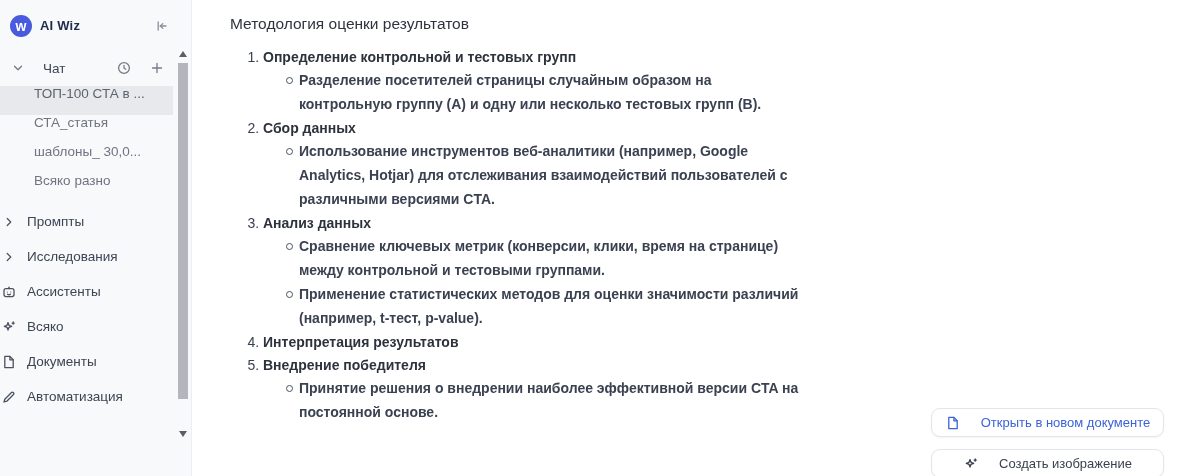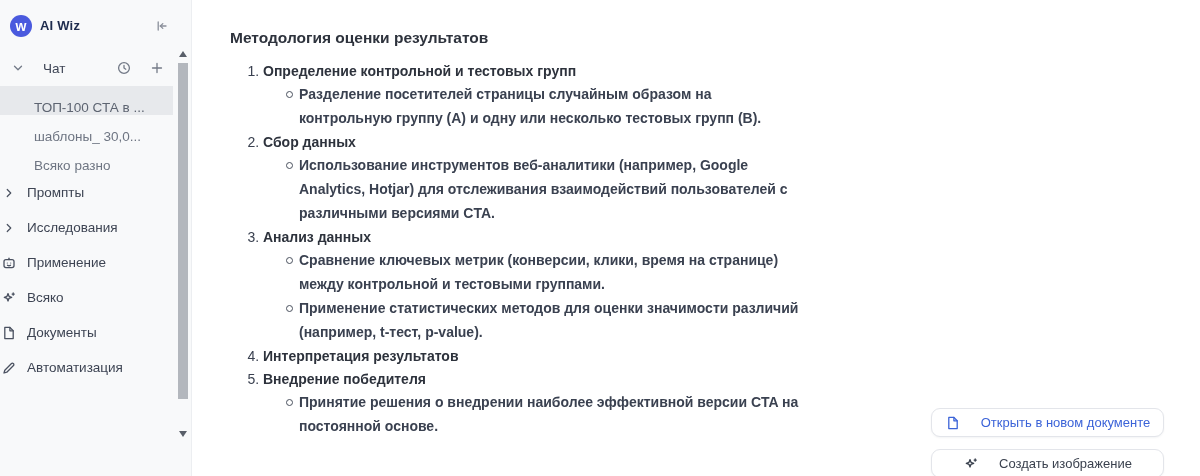--- a/index.html
+++ b/index.html
@@ -19,41 +19,41 @@
   .app-name { margin-left: 8px; font-size: 13px; font-weight: 700; color: #1e2b4d; letter-spacing: .2px; }
   .collapse-btn { color: #8a8f9a; cursor: pointer; display: flex; }
 
   .chat-header { display: flex; align-items: center; gap: 17px; margin-top: 17px;
     padding: 0 26px 0 10px; height: 26px; color: #5b6270; }
   .chat-label { font-size: 13.5px; color: #3e4555; }
   .chat-header .icon { display: flex; color: #737a87; cursor: pointer; }
   .chat-header .push { margin-left: auto; }
 
   .chat-list { margin-top: 5px; }
-  .chat-item { height: 29px; display: flex; align-items: flex-end; padding-left: 34px;
+  .chat-item { height: 29px; display: flex; align-items: flex-start; padding-left: 34px;
     margin-right: 18px; font-size: 13.5px; color: #6e7582; cursor: pointer; white-space: nowrap; }
   .chat-item.selected { background: #e7e9ec; color: #5d6471; }
 
   .nav-list { margin-top: 2px; }
   .nav-item { height: 35px; display: flex; align-items: center; gap: 10px;
     font-size: 13.5px; color: #3d4453; cursor: pointer; }
   .nav-icon { display: flex; color: #4a5160; width: 17px; justify-content: center; }
 
   
   .sb-scrollbar { position: absolute; top: 47px; right: 2px; width: 12px; height: 398px; }
   .sb-arrow { position: absolute; left: 2px; width: 0; height: 0; }
   .sb-arrow.up { top: 4px; border-left: 4px solid transparent; border-right: 4px solid transparent;
     border-bottom: 6px solid #595f69; }
   .sb-arrow.down { top: 384px; border-left: 4px solid transparent; border-right: 4px solid transparent;
     border-top: 6px solid #595f69; }
   .sb-thumb { position: absolute; top: 16px; left: 1px; width: 10px; height: 336px; background: #b3b7bd; }
 
   
   .content { position: relative; flex: 1; background: #fff; padding: 10px 0 0 38px; }
-  .doc-title { font-size: 15.5px; font-weight: 700; color: #2e333d; margin-top: 19px; }
+  .doc-title { font-size: 15.5px; font-weight: 400; color: #2e333d; margin-top: 5px; }
 
   ol.steps { margin: 13px 0 0 0; padding-left: 33px; width: 578px; font-size: 14px;
     color: #3a4150; }
   ol.steps > li { line-height: 21px; padding: 1px 0; }
   ol.steps > li::marker { color: #3a4150; }
   .step-title { font-weight: 700; color: #2d323c; }
   ul.bullets { list-style: none; margin: 0; padding-left: 22px; }
   ul.bullets > li { position: relative; padding-left: 14px; line-height: 24px;
     font-weight: 700; color: #3a4150; }
   ul.bullets > li::before { content: ''; position: absolute; left: 1px; top: 9px;
@@ -110,20 +110,23 @@
           </svg>
         </span>
     </div>
 
     <div class="chat-list">
 
         <div class="chat-item selected">
           <span>ТОП-100 СТА в ...</span>
         </div>
 
+        <div class="chat-item">
+          <span>СТА_статья</span>
+        </div>
 
         <div class="chat-item">
           <span>шаблоны_ 30,0...</span>
         </div>
 
 
         <div class="chat-item">
           <span>Всяко разно</span>
         </div>
       </div>
@@ -151,21 +154,21 @@
         <div class="nav-item">
           <span class="nav-icon">
             <svg class="ic" viewBox="0 0 16 16" width="16" height="16" fill="none" stroke="currentColor" stroke-width="1.3" stroke-linecap="round" stroke-linejoin="round">
               <rect x="3" y="4.6" width="10" height="8" rx="2"></rect>
               <circle cx="6.3" cy="8" r="0.6" fill="currentColor" stroke="none"></circle>
               <circle cx="9.7" cy="8" r="0.6" fill="currentColor" stroke="none"></circle>
               <path d="M6.5 10.3c.9.7 2.1.7 3 0"></path>
               <path d="M8 4.6V3.2"></path>
             </svg>
           </span>
-          <span class="nav-label">Применение</span>
+          <span class="nav-label">Ассистенты</span>
         </div>
 
         <div class="nav-item">
           <span class="nav-icon">
             <svg class="ic" viewBox="0 0 16 16" width="16" height="16" fill="none" stroke="currentColor" stroke-width="1.3" stroke-linecap="round" stroke-linejoin="round">
               <path d="M7 3.6l1 2.7 2.7 1-2.7 1-1 2.7-1-2.7-2.7-1 2.7-1z"></path>
               <path d="M12.2 3v2.2M11.1 4.1h2.2"></path>
             </svg>
           </span>
           <span class="nav-label">Всяко</span>

